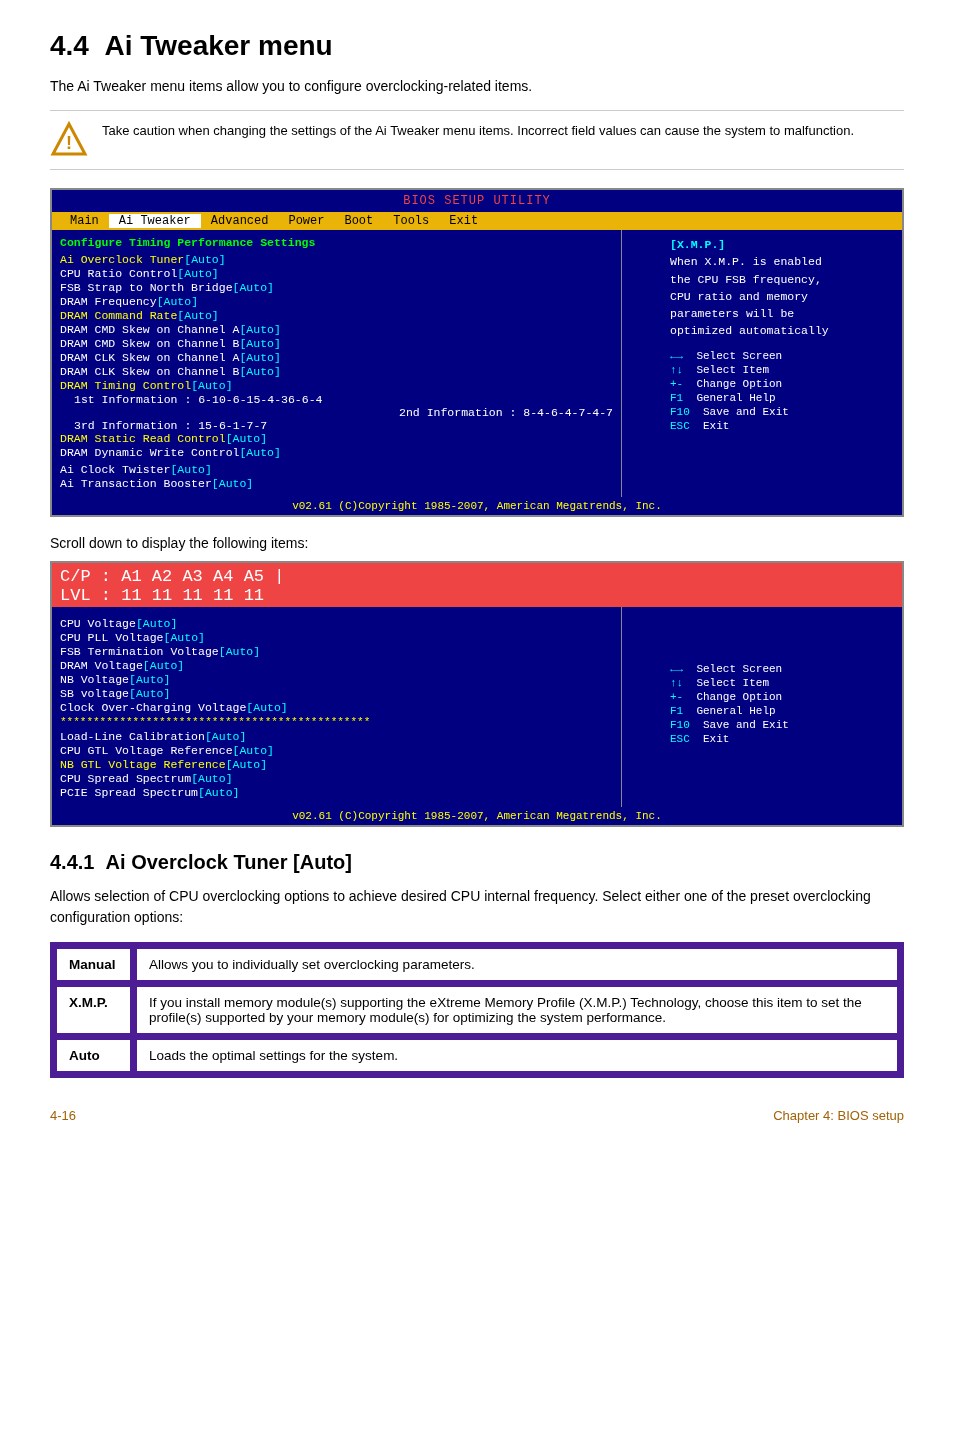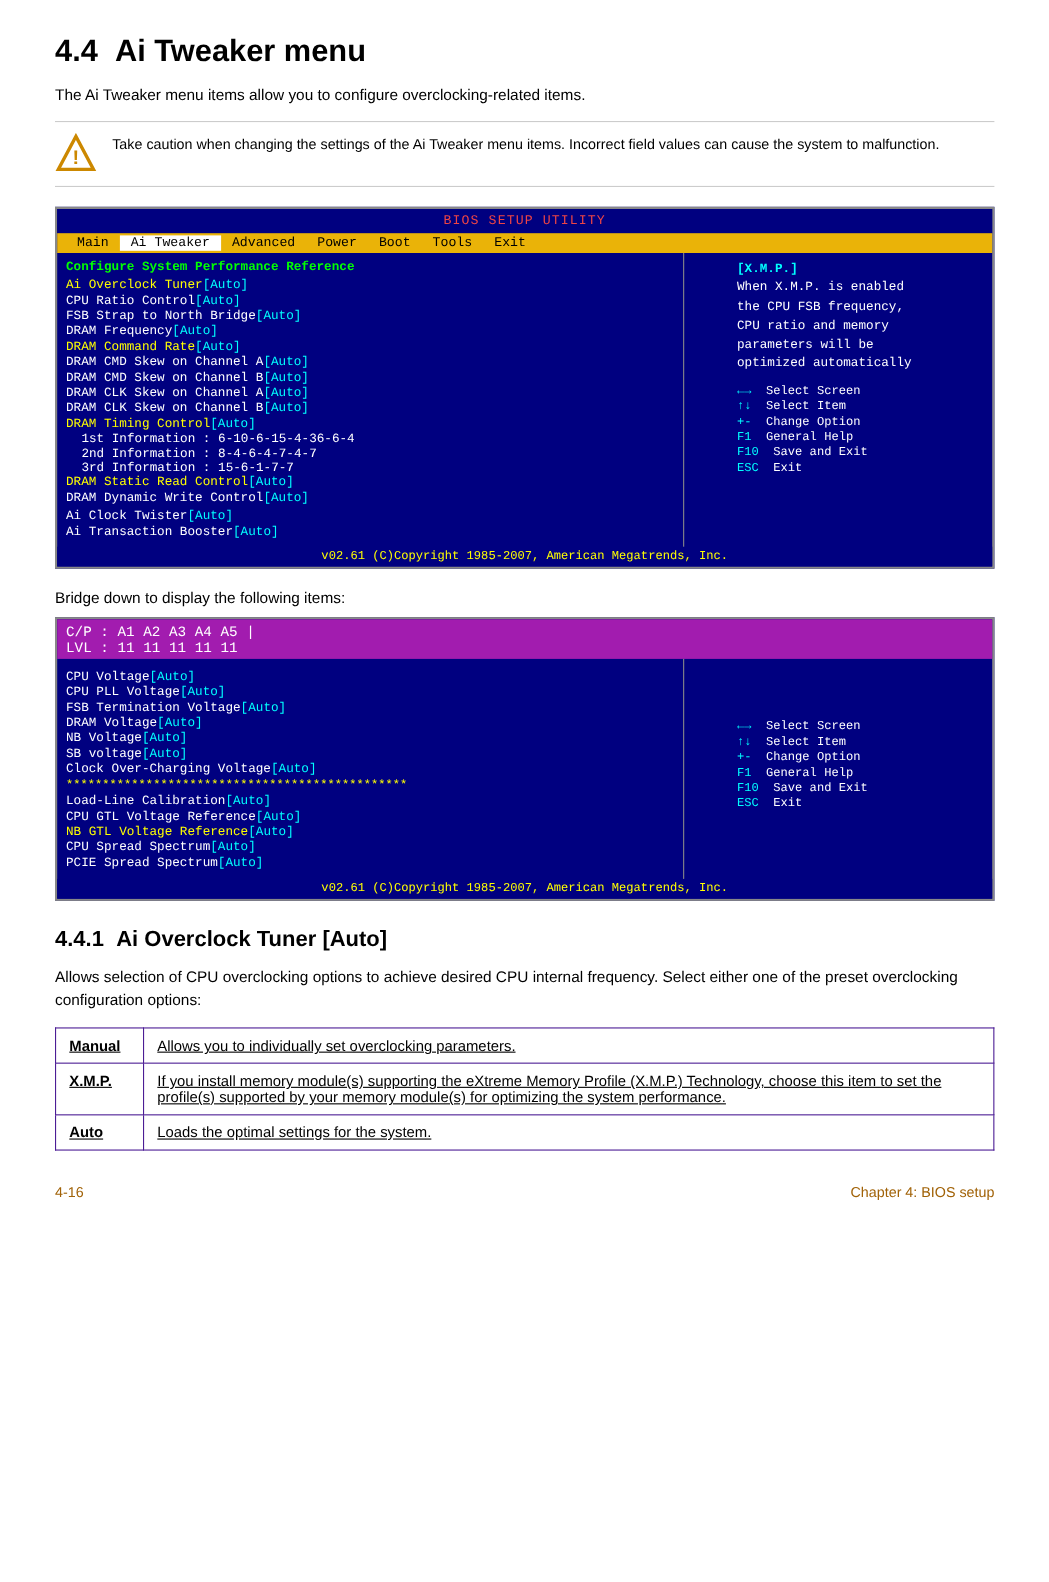--- a/index.html
+++ b/index.html
@@ -149,48 +149,47 @@
     .bios-screen2 {
       background: #000080;
       color: #fff;
       font-family: 'Courier New', Courier, monospace;
       font-size: 12px;
       padding: 0;
       margin-bottom: 24px;
       border: 2px solid #888;
     }
     .bios-subheader {
-      background: #a21caf;
-      color: #fff;
-      font-family: 'Courier New', Courier, monospace;
-      font-size: 13px;
+      background: #ef4444;
+      color: #fff;
+      font-family: 'Courier New', Courier, monospace;
+      font-size: 17px;
       padding: 4px 8px 2px 8px;
     }
     
     h2 {
       font-size: 20px;
       font-weight: bold;
       margin-bottom: 12px;
       margin-top: 4px;
     }
     .section-intro {
       font-size: 14px;
       margin-bottom: 14px;
       line-height: 1.5;
     }
     .options-table {
       width: 100%;
       border-collapse: collapse;
       font-size: 13.5px;
     }
     .options-table td {
-      border: 1px solid #4c1d95;
+      border: 7px solid #4c1d95;
       padding: 8px 12px;
       vertical-align: top;
-      text-decoration: underline;
     }
     .options-table td:first-child {
       font-weight: bold;
       width: 80px;
       white-space: nowrap;
     }
     .page-footer {
       display: flex;
       justify-content: space-between;
       margin-top: 30px;
@@ -224,21 +223,21 @@
     <span>Main</span>
     <span class="active">Ai Tweaker</span>
     <span>Advanced</span>
     <span>Power</span>
     <span>Boot</span>
     <span>Tools</span>
     <span>Exit</span>
   </div>
   <div class="bios-body">
     <div class="bios-left">
-      <div class="bios-section-title">Configure System Performance Reference</div>
+      <div class="bios-section-title">Configure Timing Performance Settings</div>
       <div class="bios-row">
         <span class="label highlight">Ai Overclock Tuner</span>
         <span class="value">[Auto]</span>
       </div>
       <div class="bios-row">
         <span class="label">CPU Ratio Control</span>
         <span class="value">[Auto]</span>
       </div>
       <div class="bios-row">
         <span class="label">FSB Strap to North Bridge</span>
@@ -266,21 +265,21 @@
       </div>
       <div class="bios-row">
         <span class="label">DRAM CLK Skew on Channel B</span>
         <span class="value">[Auto]</span>
       </div>
       <div class="bios-row">
         <span class="label highlight">DRAM Timing Control</span>
         <span class="value">[Auto]</span>
       </div>
       <div class="indent" style="font-size:11.5px;color:#fff;">1st Information : 6-10-6-15-4-36-6-4</div>
-      <div class="indent" style="font-size:11.5px;color:#fff;">2nd Information : 8-4-6-4-7-4-7</div>
+      <div class="indent" style="font-size:11.5px;color:#fff;text-align:right;">2nd Information : 8-4-6-4-7-4-7</div>
       <div class="indent" style="font-size:11.5px;color:#fff;">3rd Information : 15-6-1-7-7</div>
       <div class="bios-row">
         <span class="label highlight">DRAM Static Read Control</span>
         <span class="value">[Auto]</span>
       </div>
       <div class="bios-row">
         <span class="label">DRAM Dynamic Write Control</span>
         <span class="value">[Auto]</span>
       </div>
       <div style="margin-top:4px;"></div>
@@ -306,21 +305,21 @@
         <div><span class="key">+-</span>&nbsp;&nbsp;<span>Change Option</span></div>
         <div><span class="key">F1</span>&nbsp;&nbsp;<span>General Help</span></div>
         <div><span class="key">F10</span>&nbsp;&nbsp;<span>Save and Exit</span></div>
         <div><span class="key">ESC</span>&nbsp;&nbsp;<span>Exit</span></div>
       </div>
     </div>
   </div>
   <div class="bios-footer">v02.61 (C)Copyright 1985-2007, American Megatrends, Inc.</div>
 </div>
 
-<p class="scroll-text">Bridge down to display the following items:</p>
+<p class="scroll-text">Scroll down to display the following items:</p>
 
 <div class="bios-screen2">
   <div class="bios-subheader">
     <div>C/P : A1 A2 A3 A4 A5 |</div>
     <div>LVL : 11 11 11 11 11</div>
   </div>
   <div class="bios-body">
     <div class="bios-left">
       <div style="margin-bottom:4px;"></div>
       <div class="bios-row">

